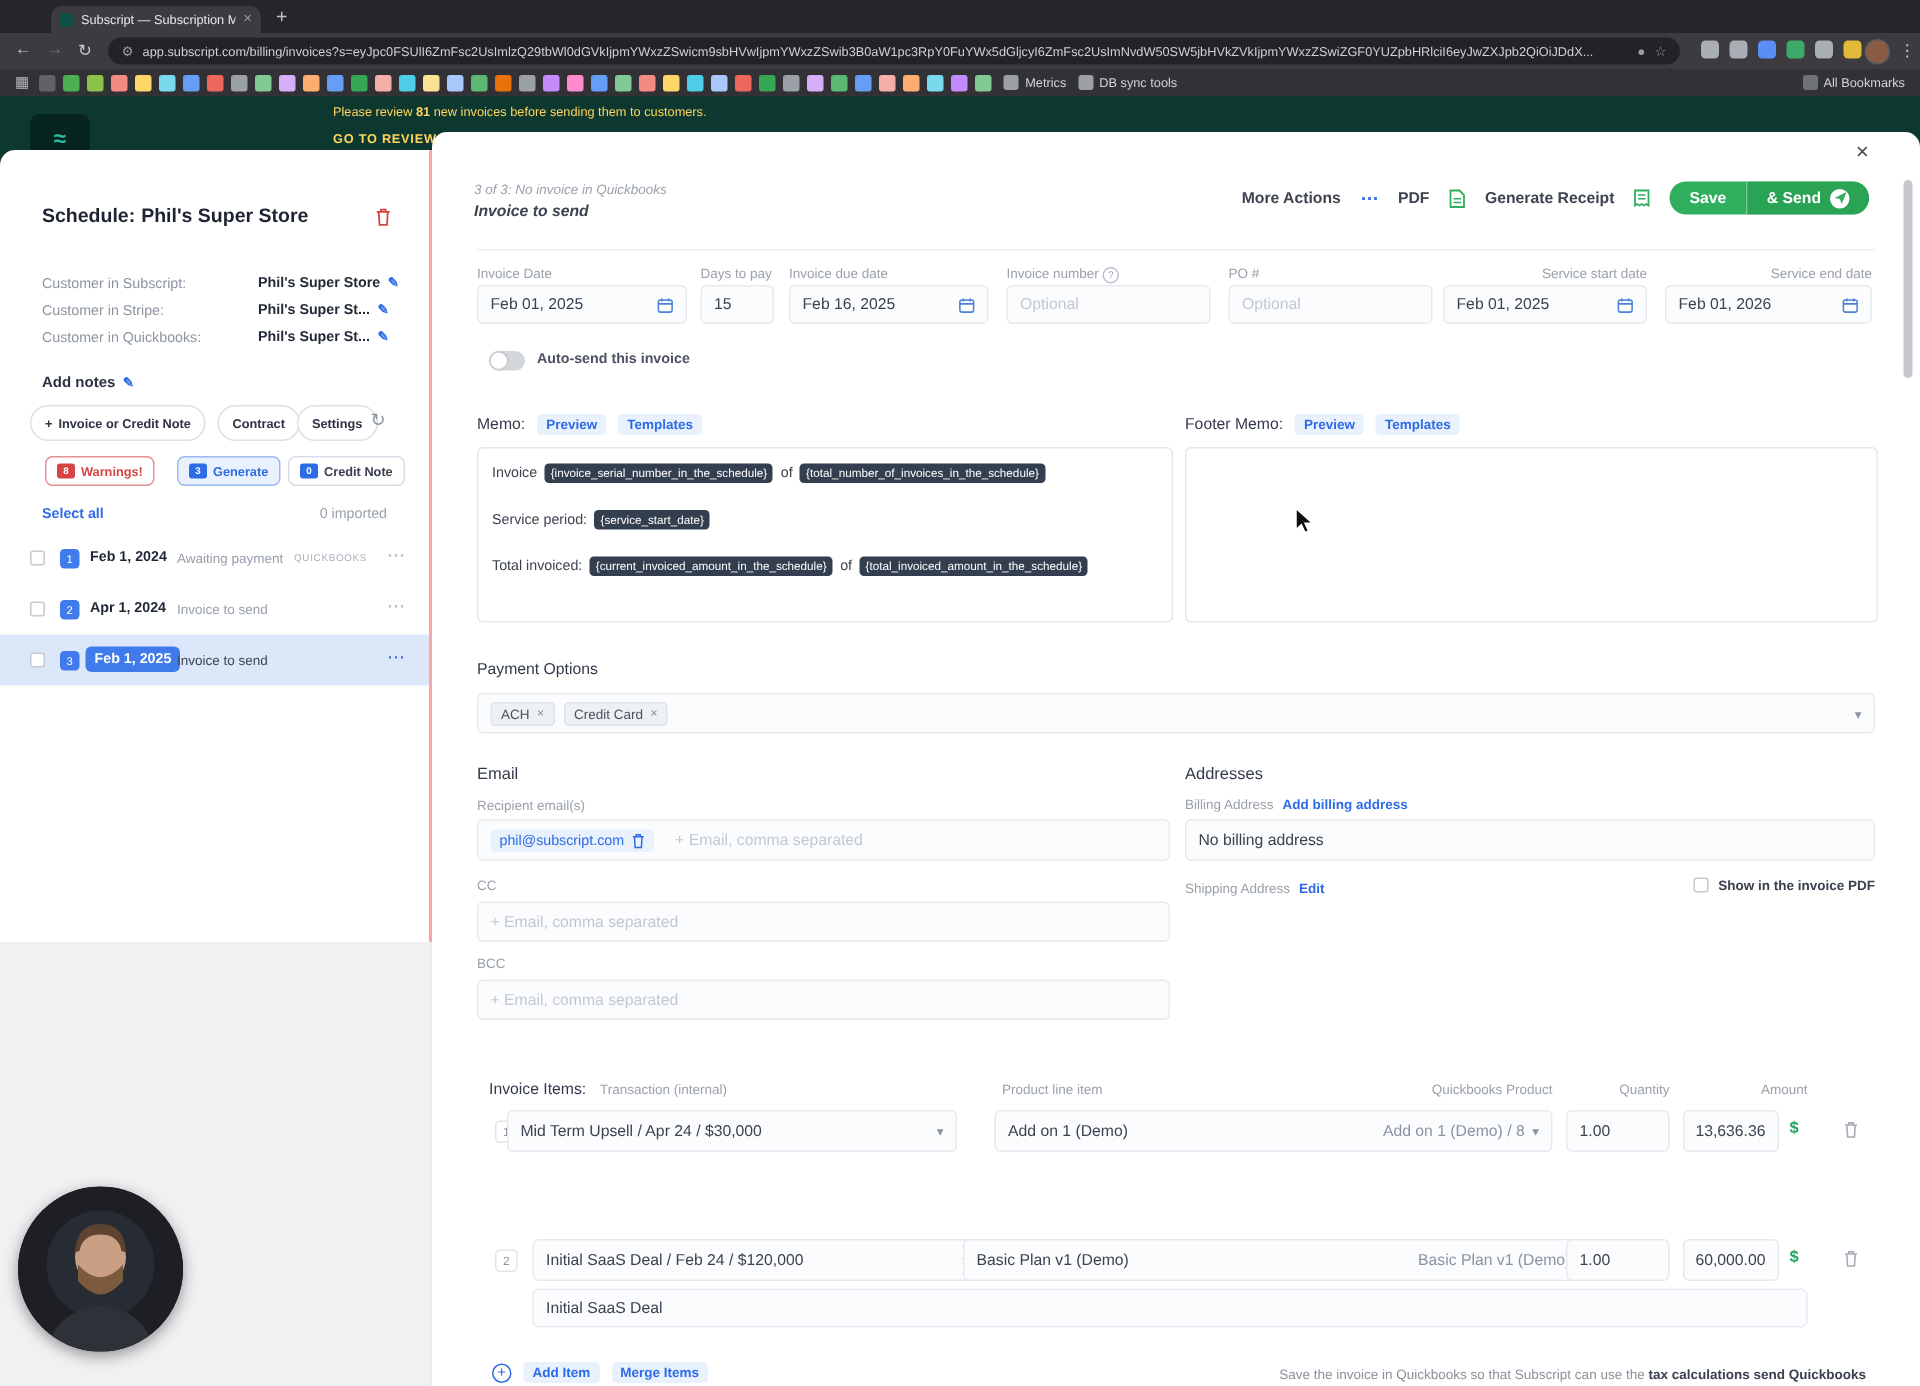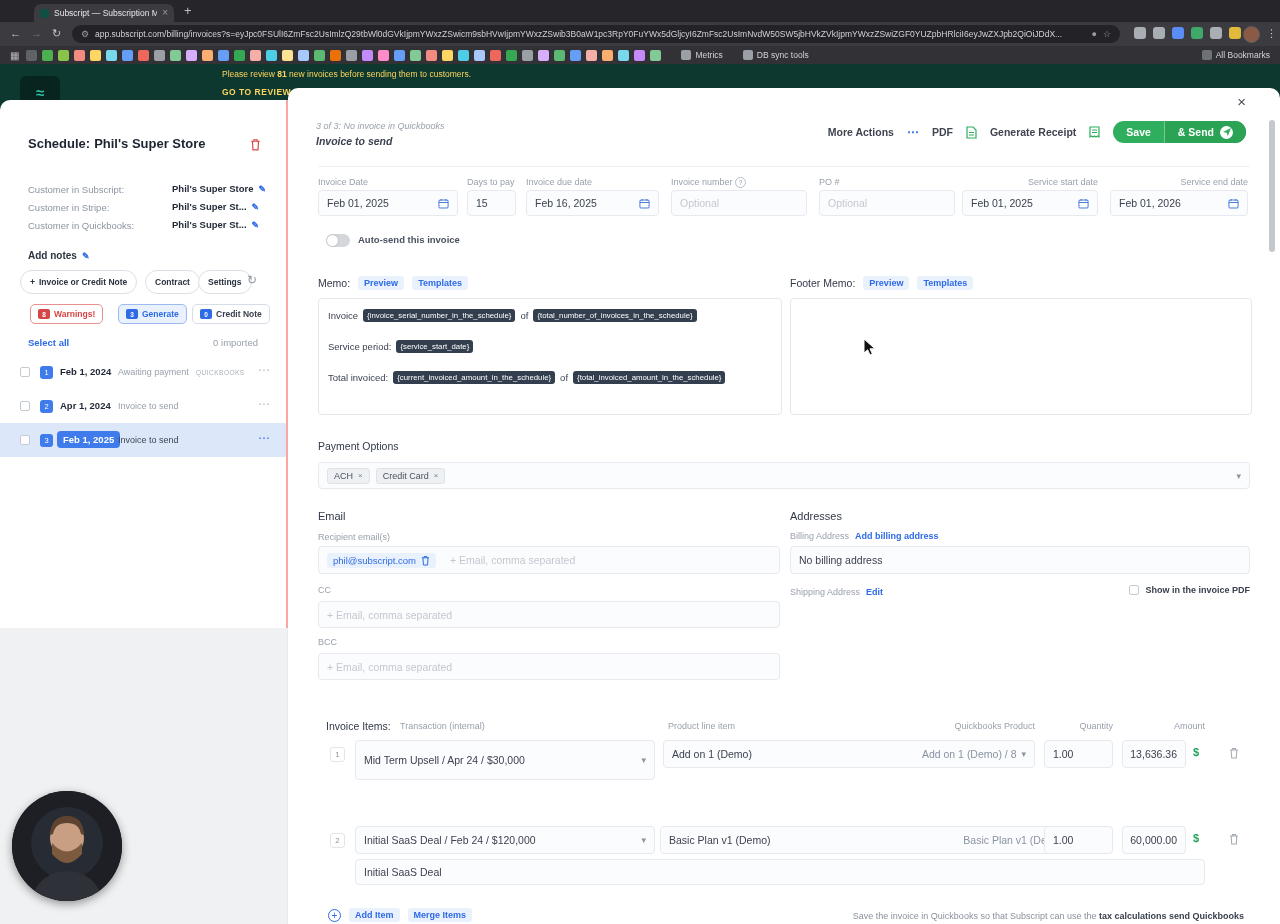--- a/index.html
+++ b/index.html
@@ -24,21 +24,21 @@
   .urlbtn{color:#9b9ba1;font-size:9px}
   .extrow{position:absolute;left:1134px;top:5px;display:flex;gap:7px;align-items:center}
   .exticon{width:12px;height:12px;border-radius:3px}
   .avatar{width:15px;height:15px;border-radius:50%;background:#8a5a44;border:1px solid #5c5c60}
   .menudots{color:#c9c9cd;font-size:11px}
   .bookmarks{position:absolute;left:0;top:46px;width:100%;height:18px;background:#323236;z-index:10;
              display:flex;align-items:center;gap:5px;padding:0 10px;box-sizing:border-box}
   .bm-apps{color:#b9b9bd;font-size:10px;margin-right:2px}
   .favrow{display:flex;gap:5px;align-items:center}
   .fav{width:11px;height:11px;border-radius:2px;flex:none}
-  .bm-item{display:flex;gap:4px;align-items:center;color:#d2d3d6;font-size:8.5px;white-space:nowrap;margin-left:15px}
+  .bm-item{display:flex;gap:4px;align-items:center;color:#d2d3d6;font-size:8.5px;white-space:nowrap;margin-left:3px}
   .bm-fav{width:10px;height:10px;border-radius:2px;background:#9aa0a6;flex:none}
   .bm-right{margin-left:auto;display:flex;gap:4px;align-items:center;color:#d2d3d6;font-size:8.5px;white-space:nowrap}
 
   
   .appband{position:absolute;left:0;top:64px;width:100%;height:58px;background:#0c382f;z-index:1}
   .logo{position:absolute;left:20px;top:76px;width:40px;height:32px;border-radius:6px;background:#07241e;
         display:flex;align-items:center;justify-content:center;z-index:2}
   .logo span{color:#2fbfa4;font-size:15px;font-weight:bold}
   .banner-text{position:absolute;left:222px;top:69px;color:#ffd45e;font-size:8.5px;z-index:2;white-space:nowrap}
   .banner-cta{position:absolute;left:222px;top:87px;color:#ffd45e;font-weight:bold;font-size:8.5px;letter-spacing:.5px;z-index:2}
@@ -505,21 +505,21 @@
   </div>
 
   <span class="sec" style="left:38px;top:632px">Invoice Items:</span>
   <span class="lbl" style="left:112px;top:633px">Transaction (internal)</span>
   <span class="lbl" style="left:380px;top:633px">Product line item</span>
   <span class="lbl" style="right:245px;top:633px">Quickbooks Product</span>
   <span class="lbl" style="right:167px;top:633px">Quantity</span>
   <span class="lbl" style="right:75px;top:633px">Amount</span>
 
   <span class="it-num" style="left:42px;top:659px">1</span>
-  <div class="inp" style="left:67px;top:652px;width:300px;height:40px">
+  <div class="inp" style="left:50px;top:652px;width:300px;height:28px">
     <span>Mid Term Upsell / Apr 24 / $30,000</span>
       <span class="chev" style="margin-left:auto">▾</span>
   </div>
   <div class="inp" style="left:375px;top:652px;width:372px;height:28px">
     <span>Add on 1 (Demo)</span>
     <span class="qb-right">
       <span>Add on 1 (Demo) / 8</span>
         <span class="chev">▾</span>
     </span>
   </div>
@@ -534,21 +534,21 @@
       <svg width="10" height="12" viewBox="0 0 10 12">
         <path d="M1 3h8M3.5 3V1.6h3V3M2.2 3l.5 8h4.6l.5-8" fill="none" stroke="currentColor" stroke-width="1.1"></path>
       </svg>
     </span>
 
   <span class="it-num" style="left:42px;top:745px">2</span>
   <div class="inp" style="left:67px;top:738px;width:300px;height:28px">
     <span>Initial SaaS Deal / Feb 24 / $120,000</span>
       <span class="chev" style="margin-left:auto">▾</span>
   </div>
-  <div class="inp" style="left:372px;top:738px;width:438px;height:28px">
+  <div class="inp" style="left:354px;top:738px;width:438px;height:28px">
     <span>Basic Plan v1 (Demo)</span>
     <span class="qb-right">
       <span>Basic Plan v1 (Demo) / 5</span>
         <span class="chev">▾</span>
     </span>
   </div>
   <div class="inp" style="left:756px;top:738px;width:69px;height:28px">
       <span>1.00</span>
     </div>
   <div class="inp amt" style="left:834px;top:738px;width:64px;height:28px">

